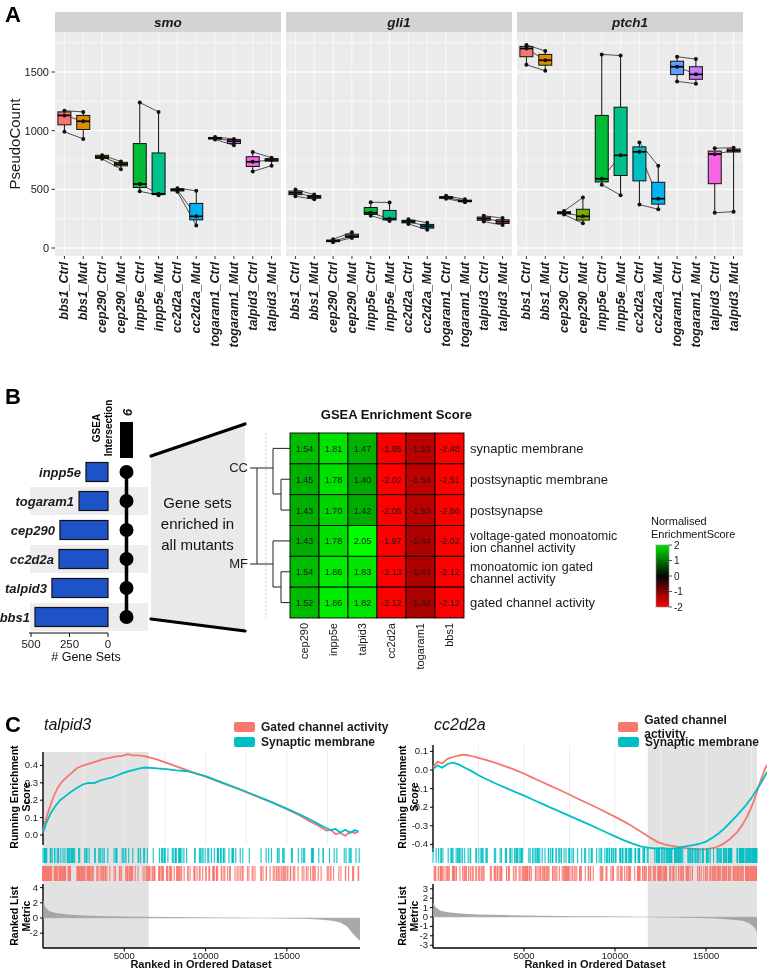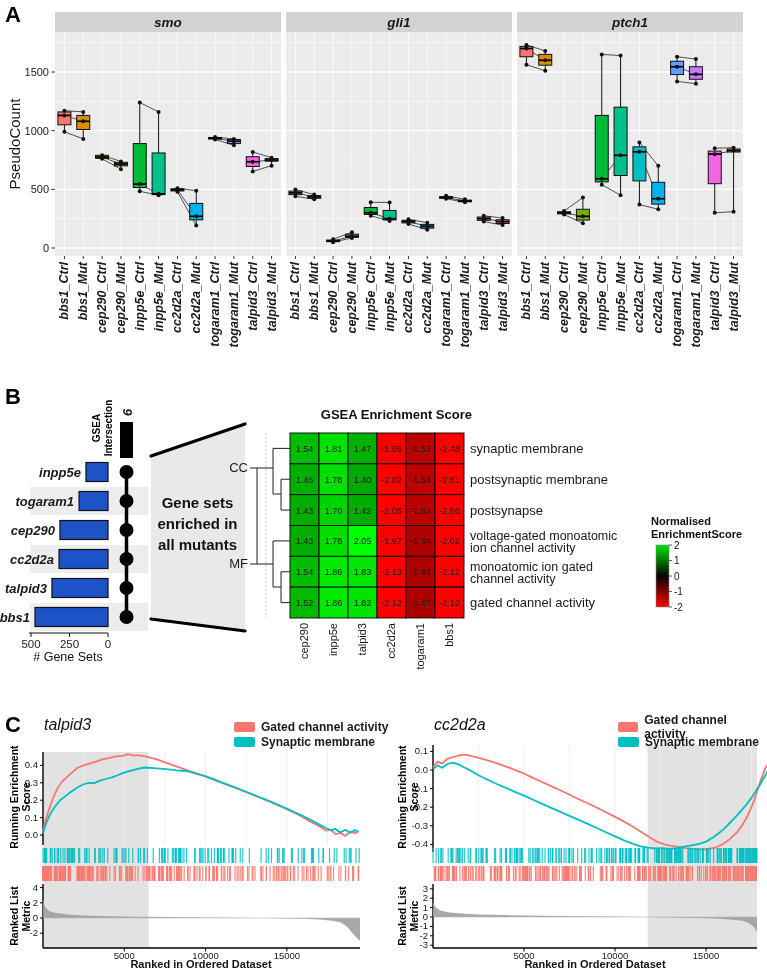--- a/index.html
+++ b/index.html
@@ -2,21 +2,21 @@
 <html><head>
 <meta charset="utf-8">
 <style>
   html,body{margin:0;padding:0;background:#fff;font-family:"Liberation Sans",sans-serif;}
   .fig{position:relative;width:767px;height:974px;background:#fff;overflow:hidden;}
   svg{position:absolute;left:0;}
   svg text{font-family:"Liberation Sans",sans-serif;fill:#1a1a1a;}
   .hl{position:absolute;color:#111;}
   .plabel{position:absolute;font-size:22px;font-weight:bold;color:#000;}
   .vlabel{position:absolute;transform:rotate(-90deg);transform-origin:center;white-space:pre-line;text-align:center;}
-  .pre{white-space:pre-line;font-weight:bold;}
+  .pre{white-space:pre-line;}
   .leg{position:absolute;}
   .lrow{display:flex;align-items:center;height:15px;}
   .sw{display:inline-block;width:21px;height:10px;border-radius:2px;margin-right:6px;}
   .lt{font-weight:bold;font-size:12px;color:#1a1a1a;}
 </style>
 </head>
 <body>
 
 <div class="fig">
   <svg id="svgA" width="767" height="385" viewBox="0 0 767 385" style="top:0">
@@ -1672,21 +1672,21 @@
       <line x1="706.0337078651685" y1="948" x2="706.0337078651685" y2="951.5" stroke="#000" stroke-width="1"></line>
       <text x="706.0337078651685" y="959" text-anchor="middle" font-size="9.5">15000</text>
     </svg>
 
   <div class="plabel" style="left:5px;top:2px">A</div>
   <div class="plabel" style="left:5px;top:384px">B</div>
   <div class="plabel" style="left:5px;top:712px">C</div>
 
   <div class="vlabel" style="left:-50px;top:135px;width:130px;height:18px;font-size:15px;color:#1a1a1a">PseudoCount</div>
 
-  <div class="hl" style="left:18px;top:650px;width:100px;text-align:center;font-size:12.5px"># Gene Sets</div>
+  <div class="hl" style="left:36px;top:650px;width:100px;text-align:center;font-size:12.5px"># Gene Sets</div>
   <div class="vlabel pre" style="left:63px;top:416px;width:80px;height:24px;font-size:10px;font-weight:bold;line-height:1.15">GSEA
 Intersection</div>
   <div class="hl pre" style="left:147px;top:492px;width:101px;text-align:center;font-size:15px;line-height:1.4">Gene sets
 enriched in
 all mutants</div>
 
   <div class="hl" style="left:282px;top:407px;width:190px;text-align:right;font-weight:bold;font-size:13px">GSEA Enrichment Score</div>
   <div class="hl pre" style="left:651px;top:515px;font-size:11px;line-height:1.2">Normalised
 EnrichmentScore</div>
 

